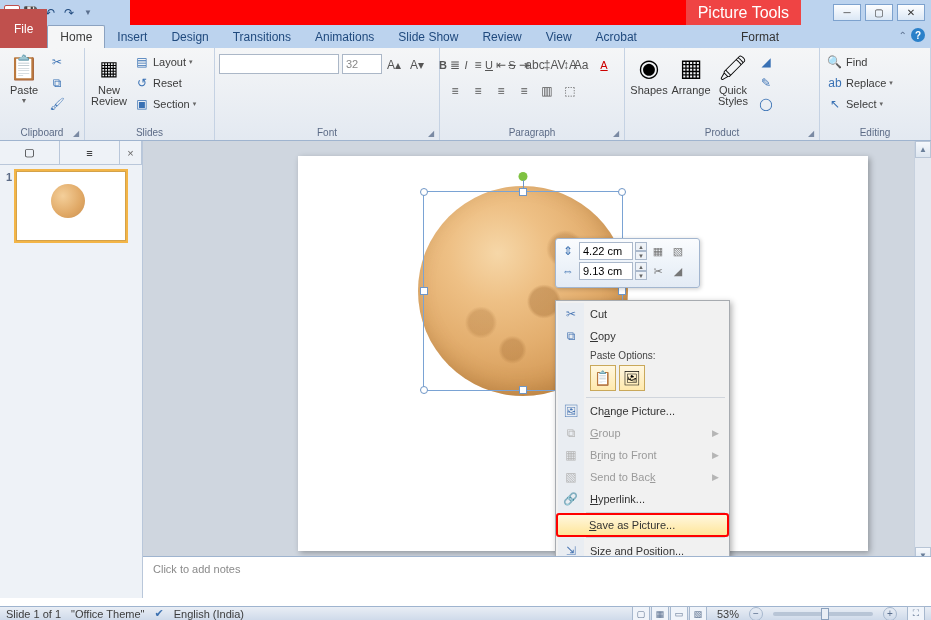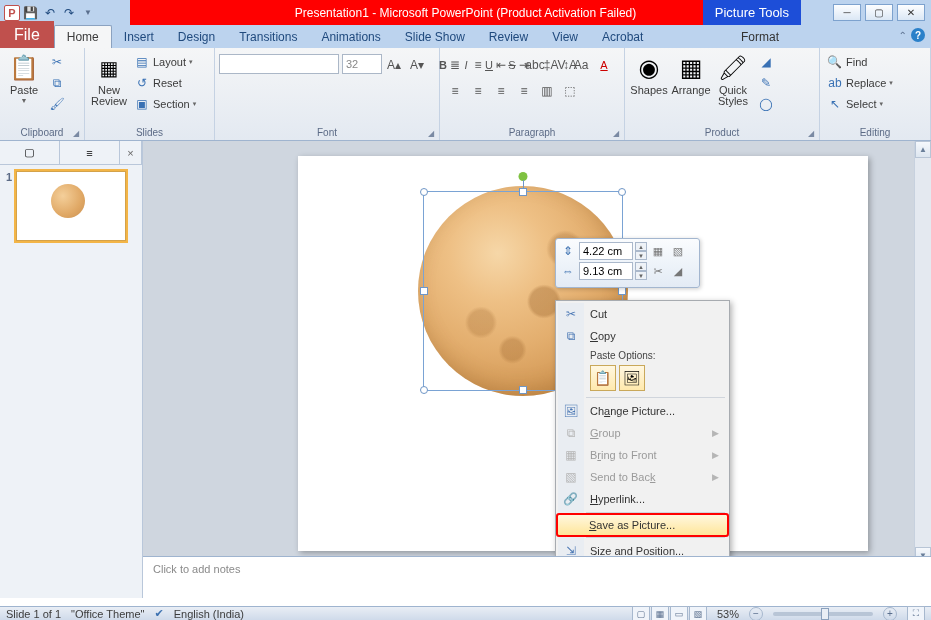--- a/index.html
+++ b/index.html
@@ -4,27 +4,27 @@
 <style>
 * { margin:0; padding:0; box-sizing:border-box; font-family:"Segoe UI",Tahoma,sans-serif; font-size:11px; user-select:none; }
 body { width:931px; height:620px; background:#fff; overflow:hidden; position:relative; }
 
 
 .titlebar { height:25px; background:red; display:flex; align-items:center; position:relative; }
 .qat { position:absolute; left:0; top:0; height:25px; width:130px; background:#bcd3ee; display:flex; align-items:center; gap:3px; padding:0 4px; }
 .qat .logo { width:16px; height:16px; background:#fff; border:1px solid #c0504d; color:#c0504d; font-weight:bold; display:flex; align-items:center; justify-content:center; border-radius:2px; font-size:11px; }
 .qat-icon { width:16px; height:16px; display:flex; align-items:center; justify-content:center; color:#1f497d; font-size:12px; }
 .title-text { flex:1; text-align:center; color:#fff; font-size:12px; }
-.pic-tools { position:absolute; right:130px; top:0; height:25px; background:#1d4ed8; color:#fff; padding:0 12px; display:flex; align-items:center; font-size:13px; }
+.pic-tools { position:absolute; right:130px; top:0; height:25px; background:#ef4444; color:#fff; padding:0 12px; display:flex; align-items:center; font-size:16px; }
 .win-controls { position:absolute; right:0; top:0; height:25px; width:130px; background:#bcd3ee; display:flex; align-items:center; justify-content:flex-end; gap:4px; padding-right:6px; }
 .win-btn { width:28px; height:17px; border:1px solid #7da2ce; background:linear-gradient(#fdfeff,#dbe7f5); display:flex; align-items:center; justify-content:center; font-size:10px; color:#333; }
 
 
 .tabs { height:23px; background:#bcd3ee; display:flex; align-items:flex-end; padding-left:0; position:relative; }
-.file-tab { background:#c0504d; color:#fff; height:27px; padding:0 14px; display:flex; align-items:center; font-size:16px; }
+.file-tab { background:#c0504d; color:#fff; height:39px; padding:0 14px; display:flex; align-items:center; font-size:12px; }
 .tab { height:23px; padding:0 12px; display:flex; align-items:center; color:#1f497d; font-size:12px; }
 .tab.active { background:#f5f6f7; border:1px solid #8ba2c0; border-bottom:none; border-radius:2px 2px 0 0; color:#3b3b3b; }
 .tab.format { margin-left:auto; margin-right:140px; color:#333; }
 .help-btn { position:absolute; right:6px; top:3px; display:flex; gap:4px; align-items:center; }
 .help-btn span { width:14px; height:14px; border-radius:50%; background:#2a80c9; color:#fff; display:flex; align-items:center; justify-content:center; font-size:10px; font-weight:bold; }
 
 
 .ribbon { height:93px; background:linear-gradient(#f5f6f7,#e3e9f1); border-bottom:1px solid #9fb4cf; display:flex; }
 .group { border-right:1px solid #c5d2e3; display:flex; flex-direction:column; padding:2px 4px 0 4px; position:relative; }
 .group-label { font-size:10px; color:#5c6b86; text-align:center; height:14px; line-height:14px; }
@@ -111,21 +111,20 @@
 <body>
 
 <div class="titlebar">
   <div class="qat">
     <div class="logo">P</div>
     <div class="qat-icon">💾</div>
     <div class="qat-icon">↶</div>
     <div class="qat-icon">↷</div>
     <div class="qat-icon" style="font-size:8px;color:#5a6f8e;">▼</div>
   </div>
-  <div class="title-text">Presentation1 - Microsoft PowerPoint (Product Activation Failed)</div>
   <div class="pic-tools">Picture Tools</div>
   <div class="win-controls">
     <div class="win-btn">─</div>
     <div class="win-btn">▢</div>
     <div class="win-btn">✕</div>
   </div>
 </div>
 
 <div class="tabs">
   <div class="file-tab">File</div>

